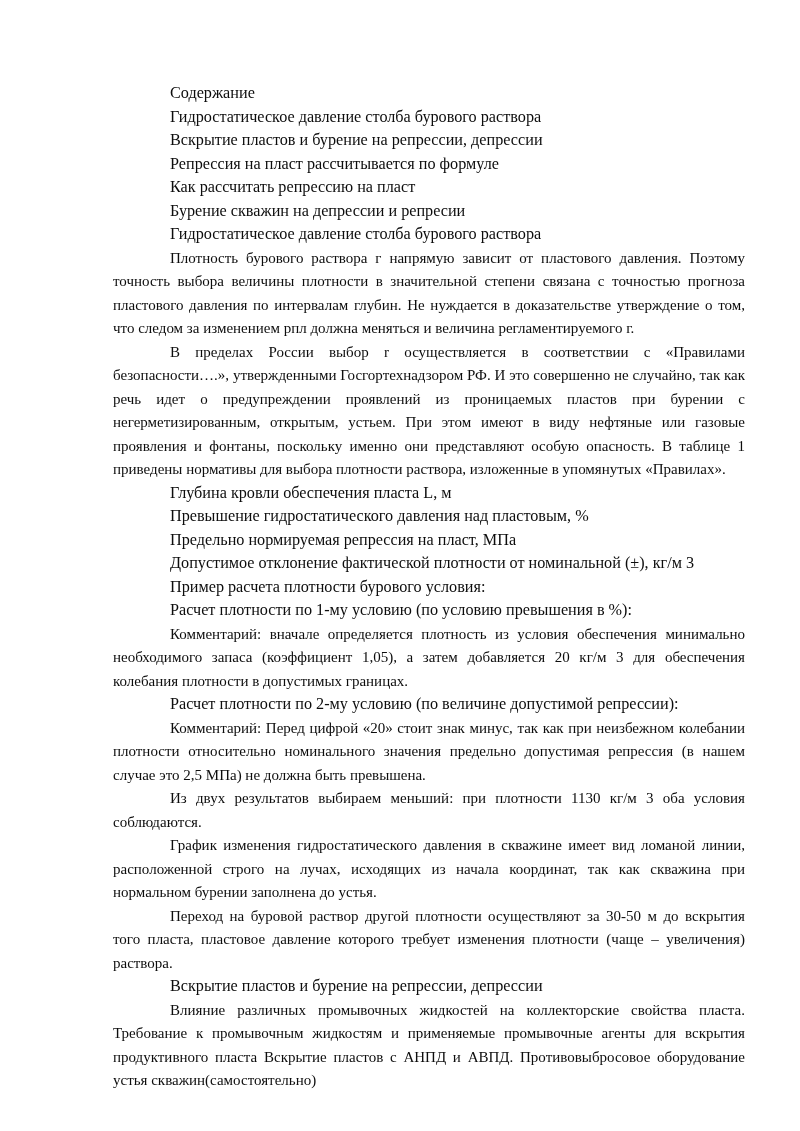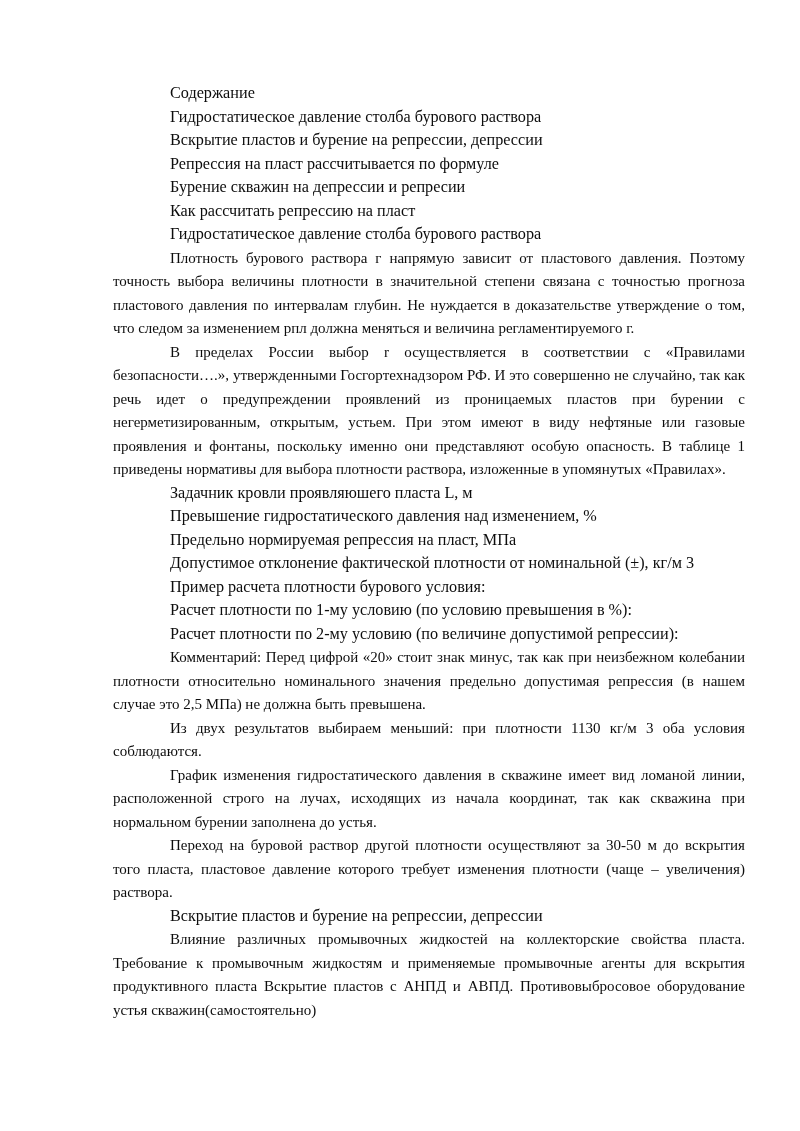--- a/index.html
+++ b/index.html
@@ -53,34 +53,35 @@
 </head>
 <body>
 
 <div class="page">
   <div class="text-column">
 
     <p class="line">Содержание</p>
     <p class="line">Гидростатическое давление столба бурового раствора</p>
     <p class="line">Вскрытие пластов и бурение на репрессии, депрессии</p>
     <p class="line">Репрессия на пласт рассчитывается по формуле</p>
+    <p class="line">Как рассчитать репрессию на пласт</p>
     <p class="line">Бурение скважин на депрессии и репресии</p>
-    <p class="line">Как рассчитать репрессию на пласт</p>
     <p class="line">Гидростатическое давление столба бурового раствора</p>
 
     <p class="para">Плотность бурового раствора г напрямую зависит от пластового давления. Поэтому точность выбора величины плотности в значительной степени связана с точностью прогноза пластового давления по интервалам глубин. Не нуждается в доказательстве утверждение о том, что следом за изменением рпл должна меняться и величина регламентируемого г.</p>
     <p class="para">В пределах России выбор r осуществляется в соответствии с «Правилами безопасности….», утвержденными Госгортехнадзором РФ. И это совершенно не случайно, так как речь идет о предупреждении проявлений из проницаемых пластов при бурении с негерметизированным, открытым, устьем. При этом имеют в виду нефтяные или газовые проявления и фонтаны, поскольку именно они представляют особую опасность. В таблице 1 приведены нормативы для выбора плотности раствора, изложенные в упомянутых «Правилах».</p>
 
-    <p class="line">Задачник кровли проявляюшего пласта L, м</p>
-    <p class="line">Превышение гидростатического давления над изменением, %</p>
+    <p class="line">Глубина кровли обеспечения пласта L, м</p>
+    <p class="line">Превышение гидростатического давления над пластовым, %</p>
     <p class="line">Предельно нормируемая репрессия на пласт, МПа</p>
     <p class="line">Допустимое отклонение фактической плотности от номинальной (±), кг/м 3</p>
     <p class="line">Пример расчета плотности бурового условия:</p>
     <p class="line">Расчет плотности по 1-му условию (по условию превышения в %):</p>
 
+    <p class="para">Комментарий: вначале определяется плотность из условия обеспечения минимально необходимого запаса (коэффициент 1,05), а затем добавляется 20 кг/м 3 для обеспечения колебания плотности в допустимых границах.</p>
 
     <p class="line">Расчет плотности по 2-му условию (по величине допустимой репрессии):</p>
 
     <p class="para">Комментарий: Перед цифрой «20» стоит знак минус, так как при неизбежном колебании плотности относительно номинального значения предельно допустимая репрессия (в нашем случае это 2,5 МПа) не должна быть превышена.</p>
     <p class="para">Из двух результатов выбираем меньший: при плотности 1130 кг/м 3 оба условия соблюдаются.</p>
     <p class="para">График изменения гидростатического давления в скважине имеет вид ломаной линии, расположенной строго на лучах, исходящих из начала координат, так как скважина при нормальном бурении заполнена до устья.</p>
     <p class="para">Переход на буровой раствор другой плотности осуществляют за 30-50 м до вскрытия того пласта, пластовое давление которого требует изменения плотности (чаще – увеличения) раствора.</p>
 
     <p class="line">Вскрытие пластов и бурение на репрессии, депрессии</p>
 

